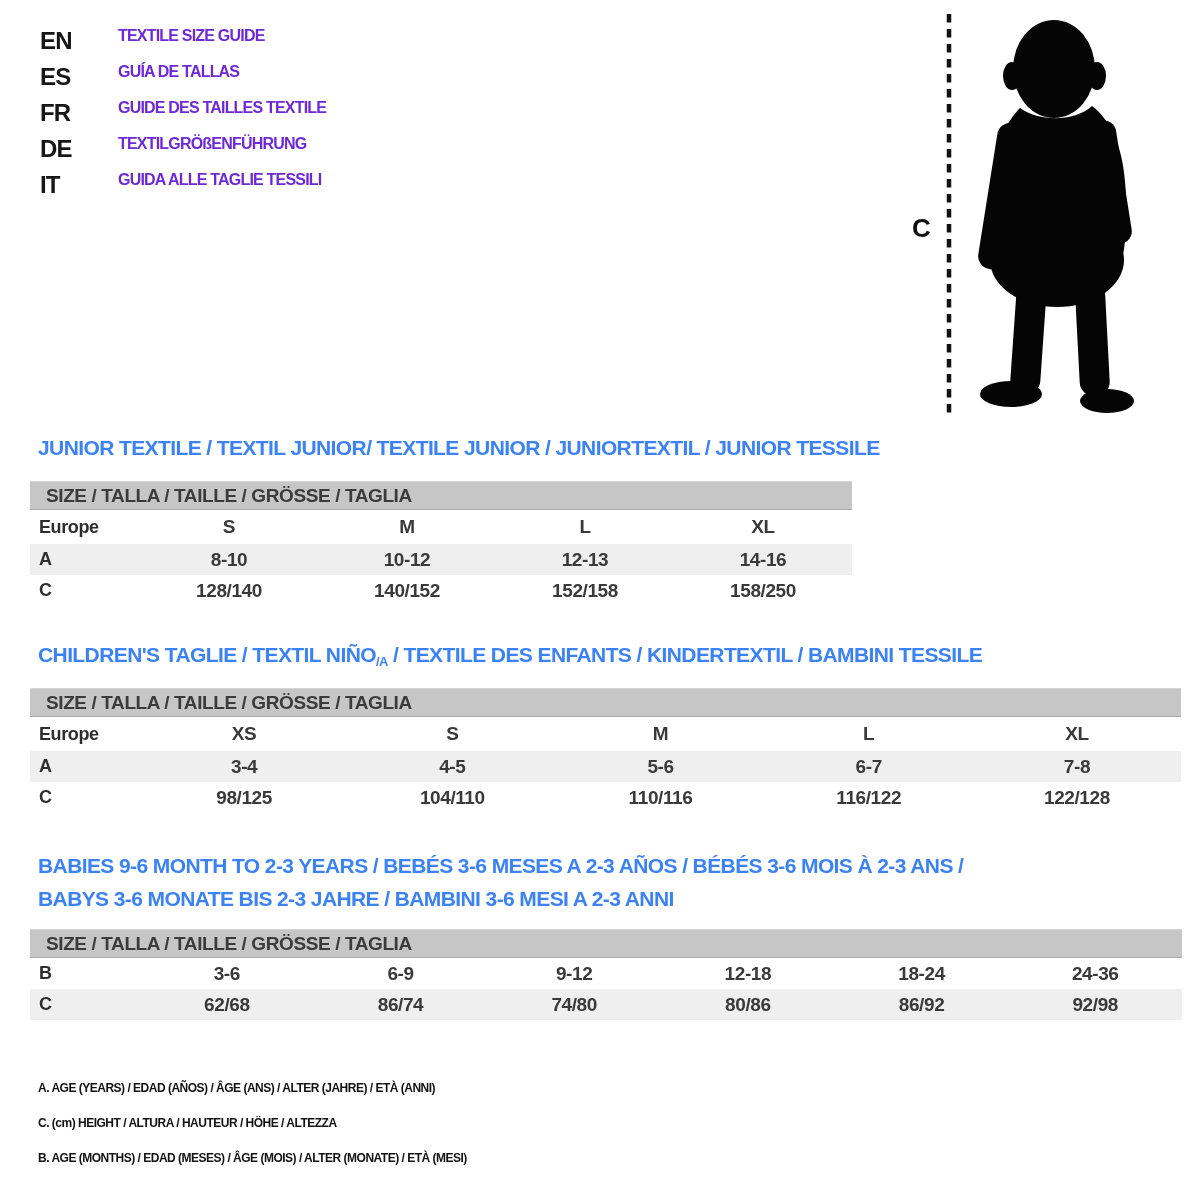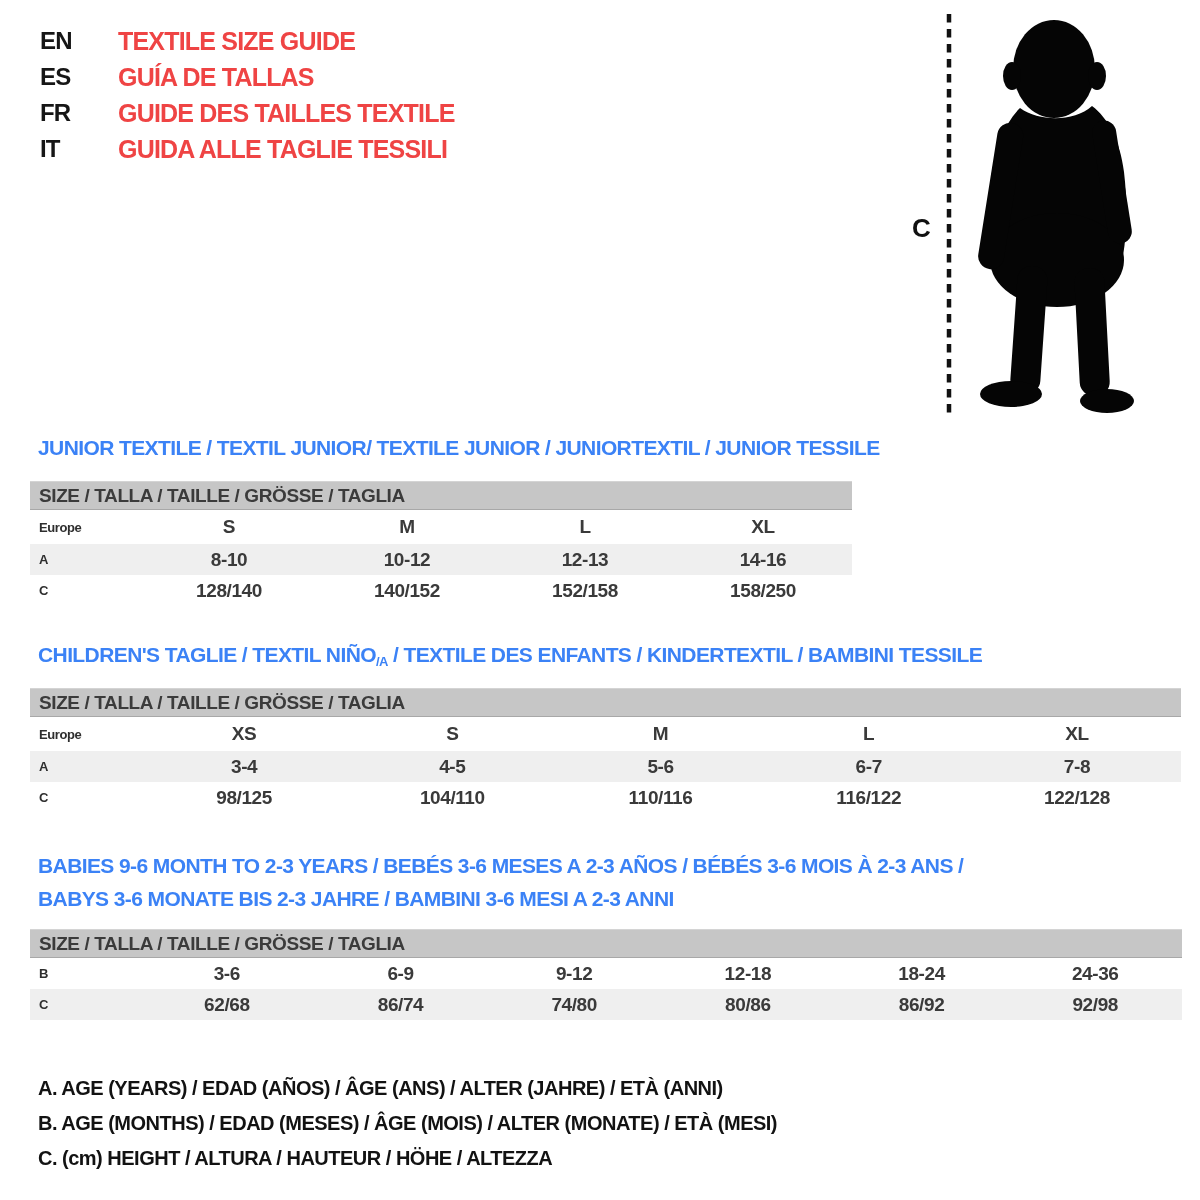--- a/index.html
+++ b/index.html
@@ -7,69 +7,73 @@
     width:1200px;height:1200px;position:relative;background:#ffffff;
     font-family:"Liberation Sans", sans-serif;font-weight:700;color:#141414;
     overflow:hidden;
   }
   .abs{position:absolute;}
 
   
   .lang-block{left:40px;top:27px;}
   .lang-row{display:flex;height:36px;}
   .lang-code{width:78px;font-size:24px;letter-spacing:-0.8px;color:#161616;}
-  .lang-title{font-size:25px;letter-spacing:-0.8px;color:#ef4444;white-space:nowrap;}
+  .lang-title{font-size:16px;letter-spacing:-0.8px;color:#6d28d9;white-space:nowrap;}
 
   
   .c-label{left:912px;top:213px;font-size:26px;color:#111;}
 
   
   .sec-heading{font-size:21px;letter-spacing:-0.6px;color:#3b82f6;white-space:nowrap;}
   .sec-heading .subchar{font-size:13px;vertical-align:-4px;}
   .heading-junior{left:38px;top:436px;}
   .heading-children{left:38px;top:643px;}
   .heading-babies{left:38px;top:849px;line-height:33px;}
 
   
   .size-table{box-sizing:border-box;}
   .size-bar{
     height:29px;line-height:29px;background:#c6c6c6;
     box-shadow:inset 0 -1px 0 #a8a8a8, inset 0 1px 0 #d4d4d4;
-    padding-left:9px;font-size:19px;letter-spacing:-0.4px;color:#3b3b3b;
+    padding-left:16px;font-size:19px;letter-spacing:-0.4px;color:#3b3b3b;
     white-space:nowrap;overflow:hidden;
   }
   .trow{display:flex;align-items:center;}
   .trow.hdr{height:34px;}
   .trow.data{height:31px;}
   .trow.shaded{background:#efefef;}
   .tlabel{width:110px;padding-left:9px;box-sizing:border-box;text-align:left;
-    font-size:13px;letter-spacing:-0.4px;color:#2e2e2e;white-space:nowrap;}
+    font-size:18px;letter-spacing:-0.4px;color:#2e2e2e;white-space:nowrap;}
   .tcell{flex:1;text-align:center;font-size:19px;letter-spacing:-0.4px;color:#3a3a3a;white-space:nowrap;}
   .t-junior{left:30px;top:481px;width:822px;}
   .t-children{left:30px;top:688px;width:1151px;}
   .t-babies{left:30px;top:929px;width:1152px;}
 
   
-  .legend{left:38px;top:1071px;line-height:35px;font-size:20px;letter-spacing:-0.5px;color:#121212;white-space:nowrap;}
+  .legend{left:38px;top:1071px;line-height:35px;font-size:12px;letter-spacing:-0.5px;color:#121212;white-space:nowrap;}
 </style>
 </head>
 <body>
 
 <div class="abs lang-block">
   <div class="lang-row">
     <span class="lang-code">EN</span>
     <span class="lang-title">TEXTILE SIZE GUIDE</span>
   </div>
   <div class="lang-row">
     <span class="lang-code">ES</span>
     <span class="lang-title">GUÍA DE TALLAS</span>
   </div>
   <div class="lang-row">
     <span class="lang-code">FR</span>
     <span class="lang-title">GUIDE DES TAILLES TEXTILE</span>
+  </div>
+  <div class="lang-row">
+    <span class="lang-code">DE</span>
+    <span class="lang-title">TEXTILGRÖßENFÜHRUNG</span>
   </div>
   <div class="lang-row">
     <span class="lang-code">IT</span>
     <span class="lang-title">GUIDA ALLE TAGLIE TESSILI</span>
   </div>
 </div>
 
 <div class="abs c-label">C</div>
 
 <svg class="abs" style="left:936px;top:10px;" width="212" height="414" viewBox="0 0 212 414" aria-hidden="true">
@@ -167,15 +171,15 @@
     <span class="tcell">86/74</span>
     <span class="tcell">74/80</span>
     <span class="tcell">80/86</span>
     <span class="tcell">86/92</span>
     <span class="tcell">92/98</span>
   </div>
 </div>
 
 <div class="abs legend">
   <div>A. AGE (YEARS) / EDAD (AÑOS) / ÂGE (ANS) / ALTER (JAHRE) / ETÀ (ANNI)</div>
+  <div>C. (cm) HEIGHT / ALTURA / HAUTEUR / HÖHE / ALTEZZA</div>
   <div>B. AGE (MONTHS) / EDAD (MESES) / ÂGE (MOIS) / ALTER (MONATE) / ETÀ (MESI)</div>
-  <div>C. (cm) HEIGHT / ALTURA / HAUTEUR / HÖHE / ALTEZZA</div>
 </div>
 
 </body></html>

